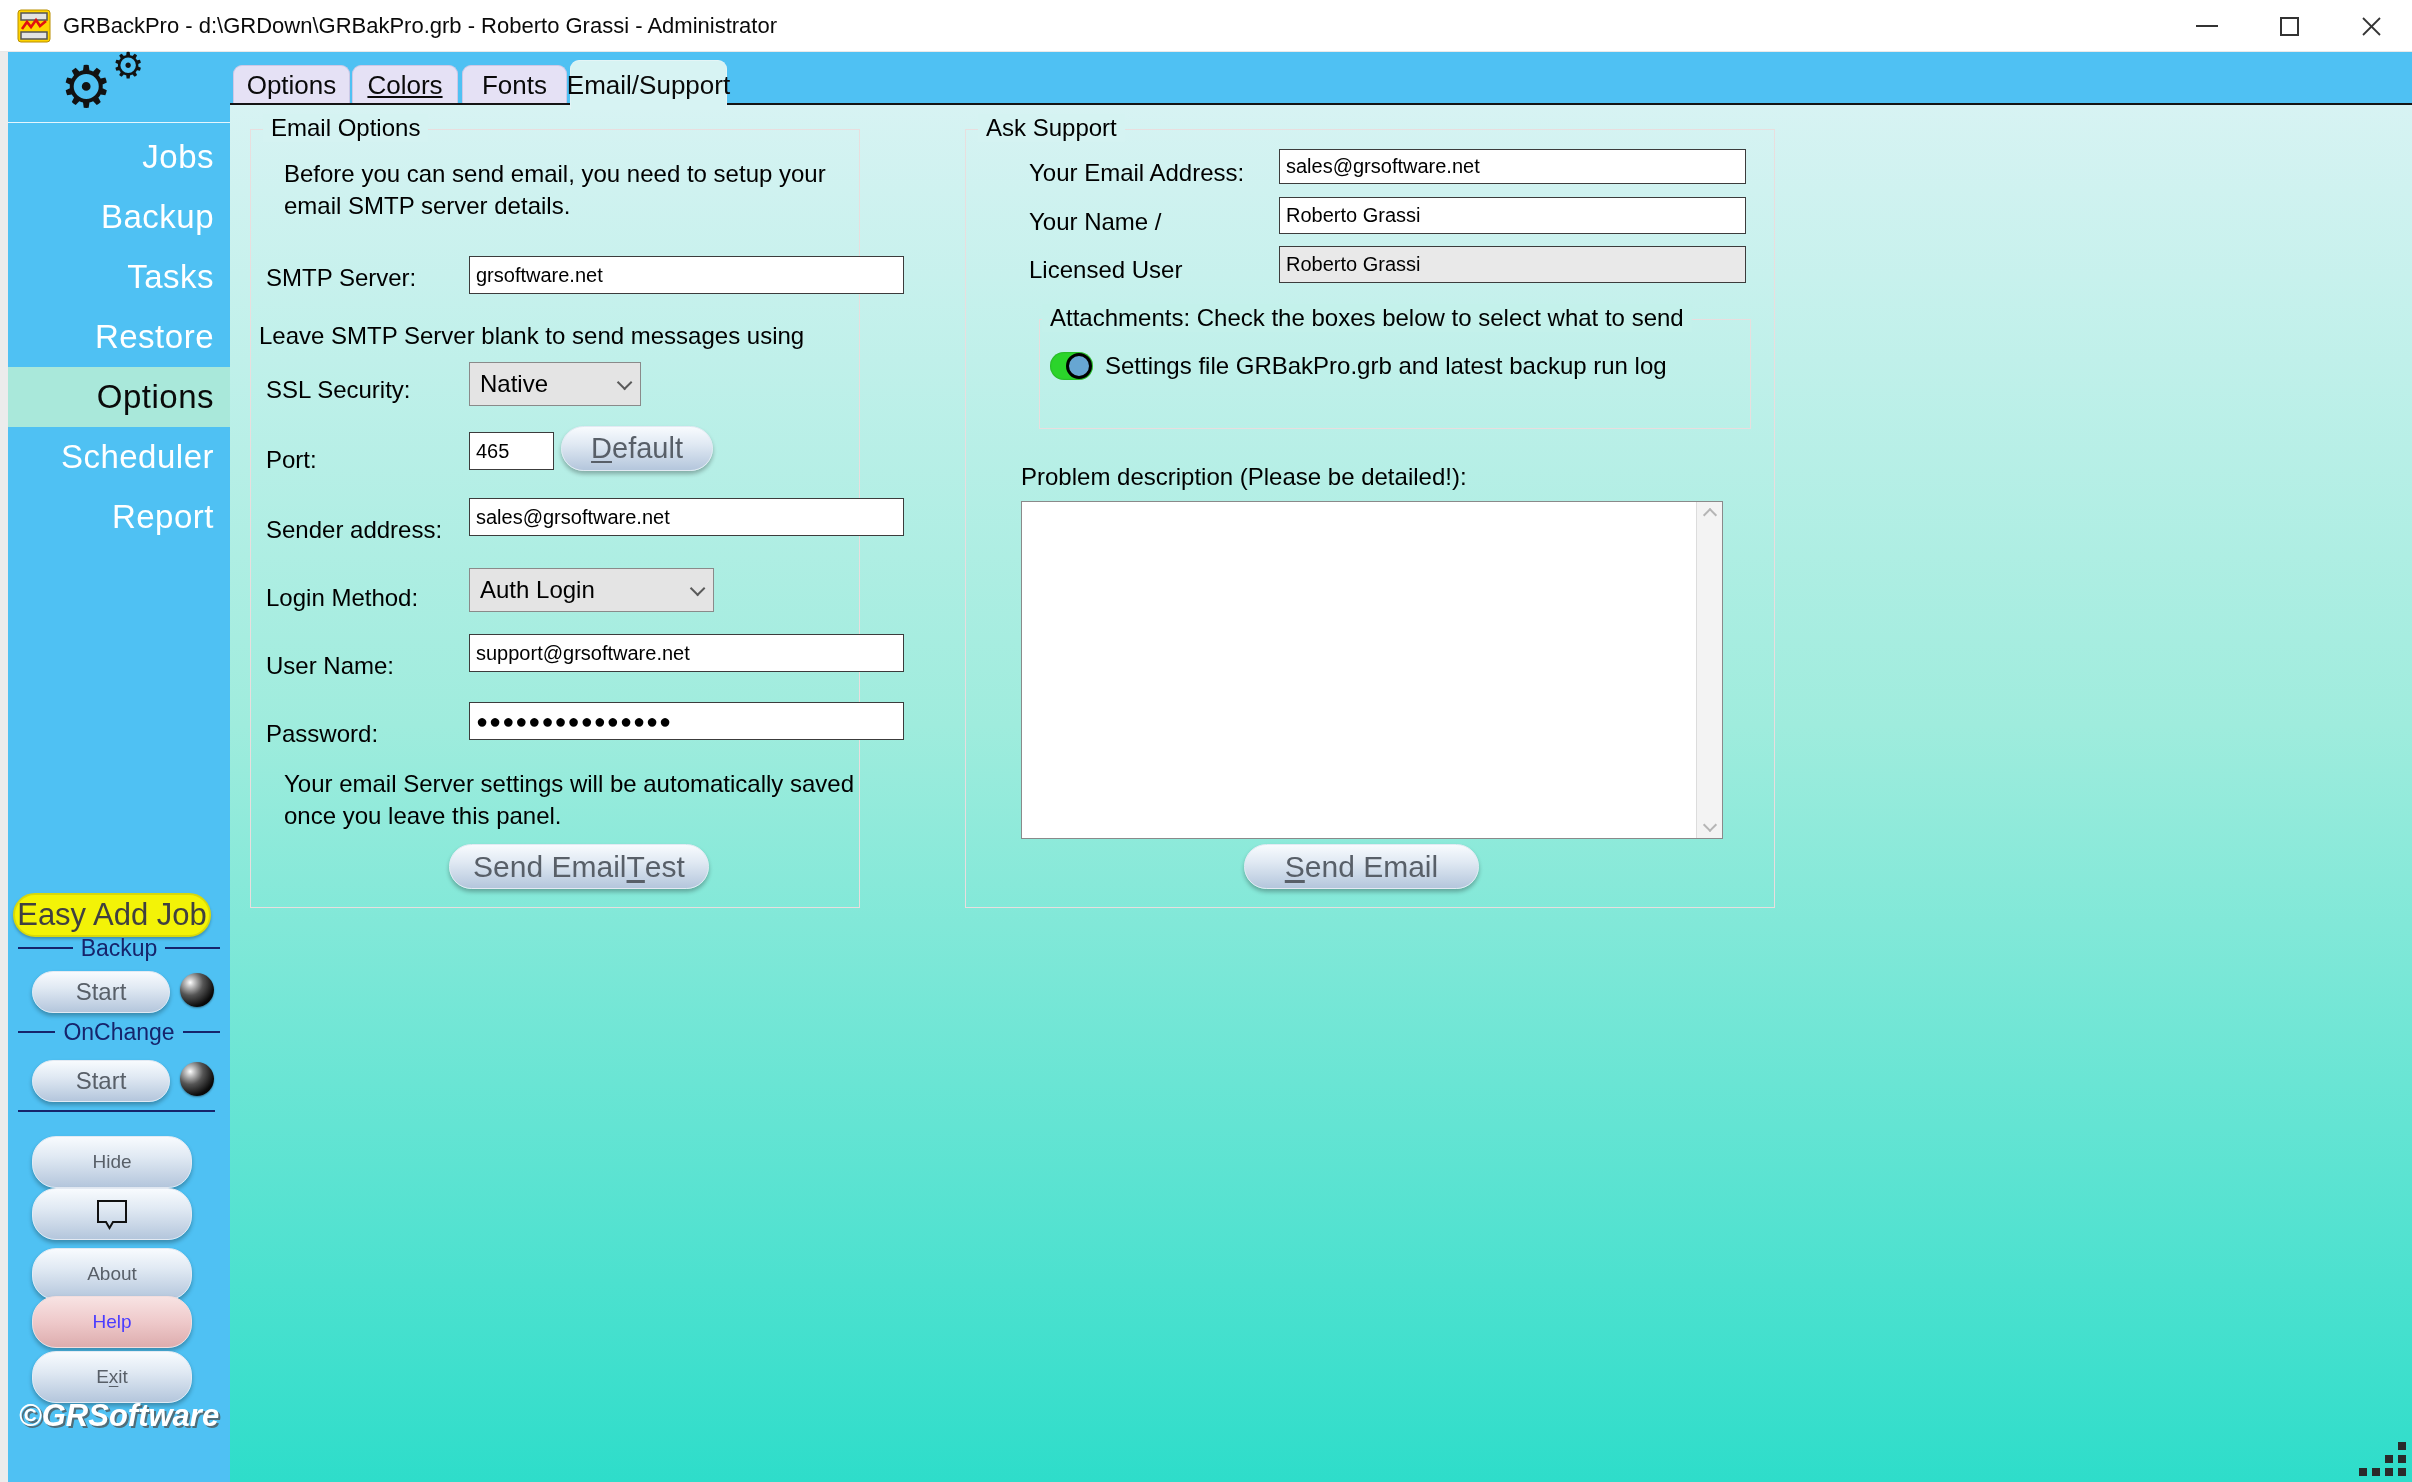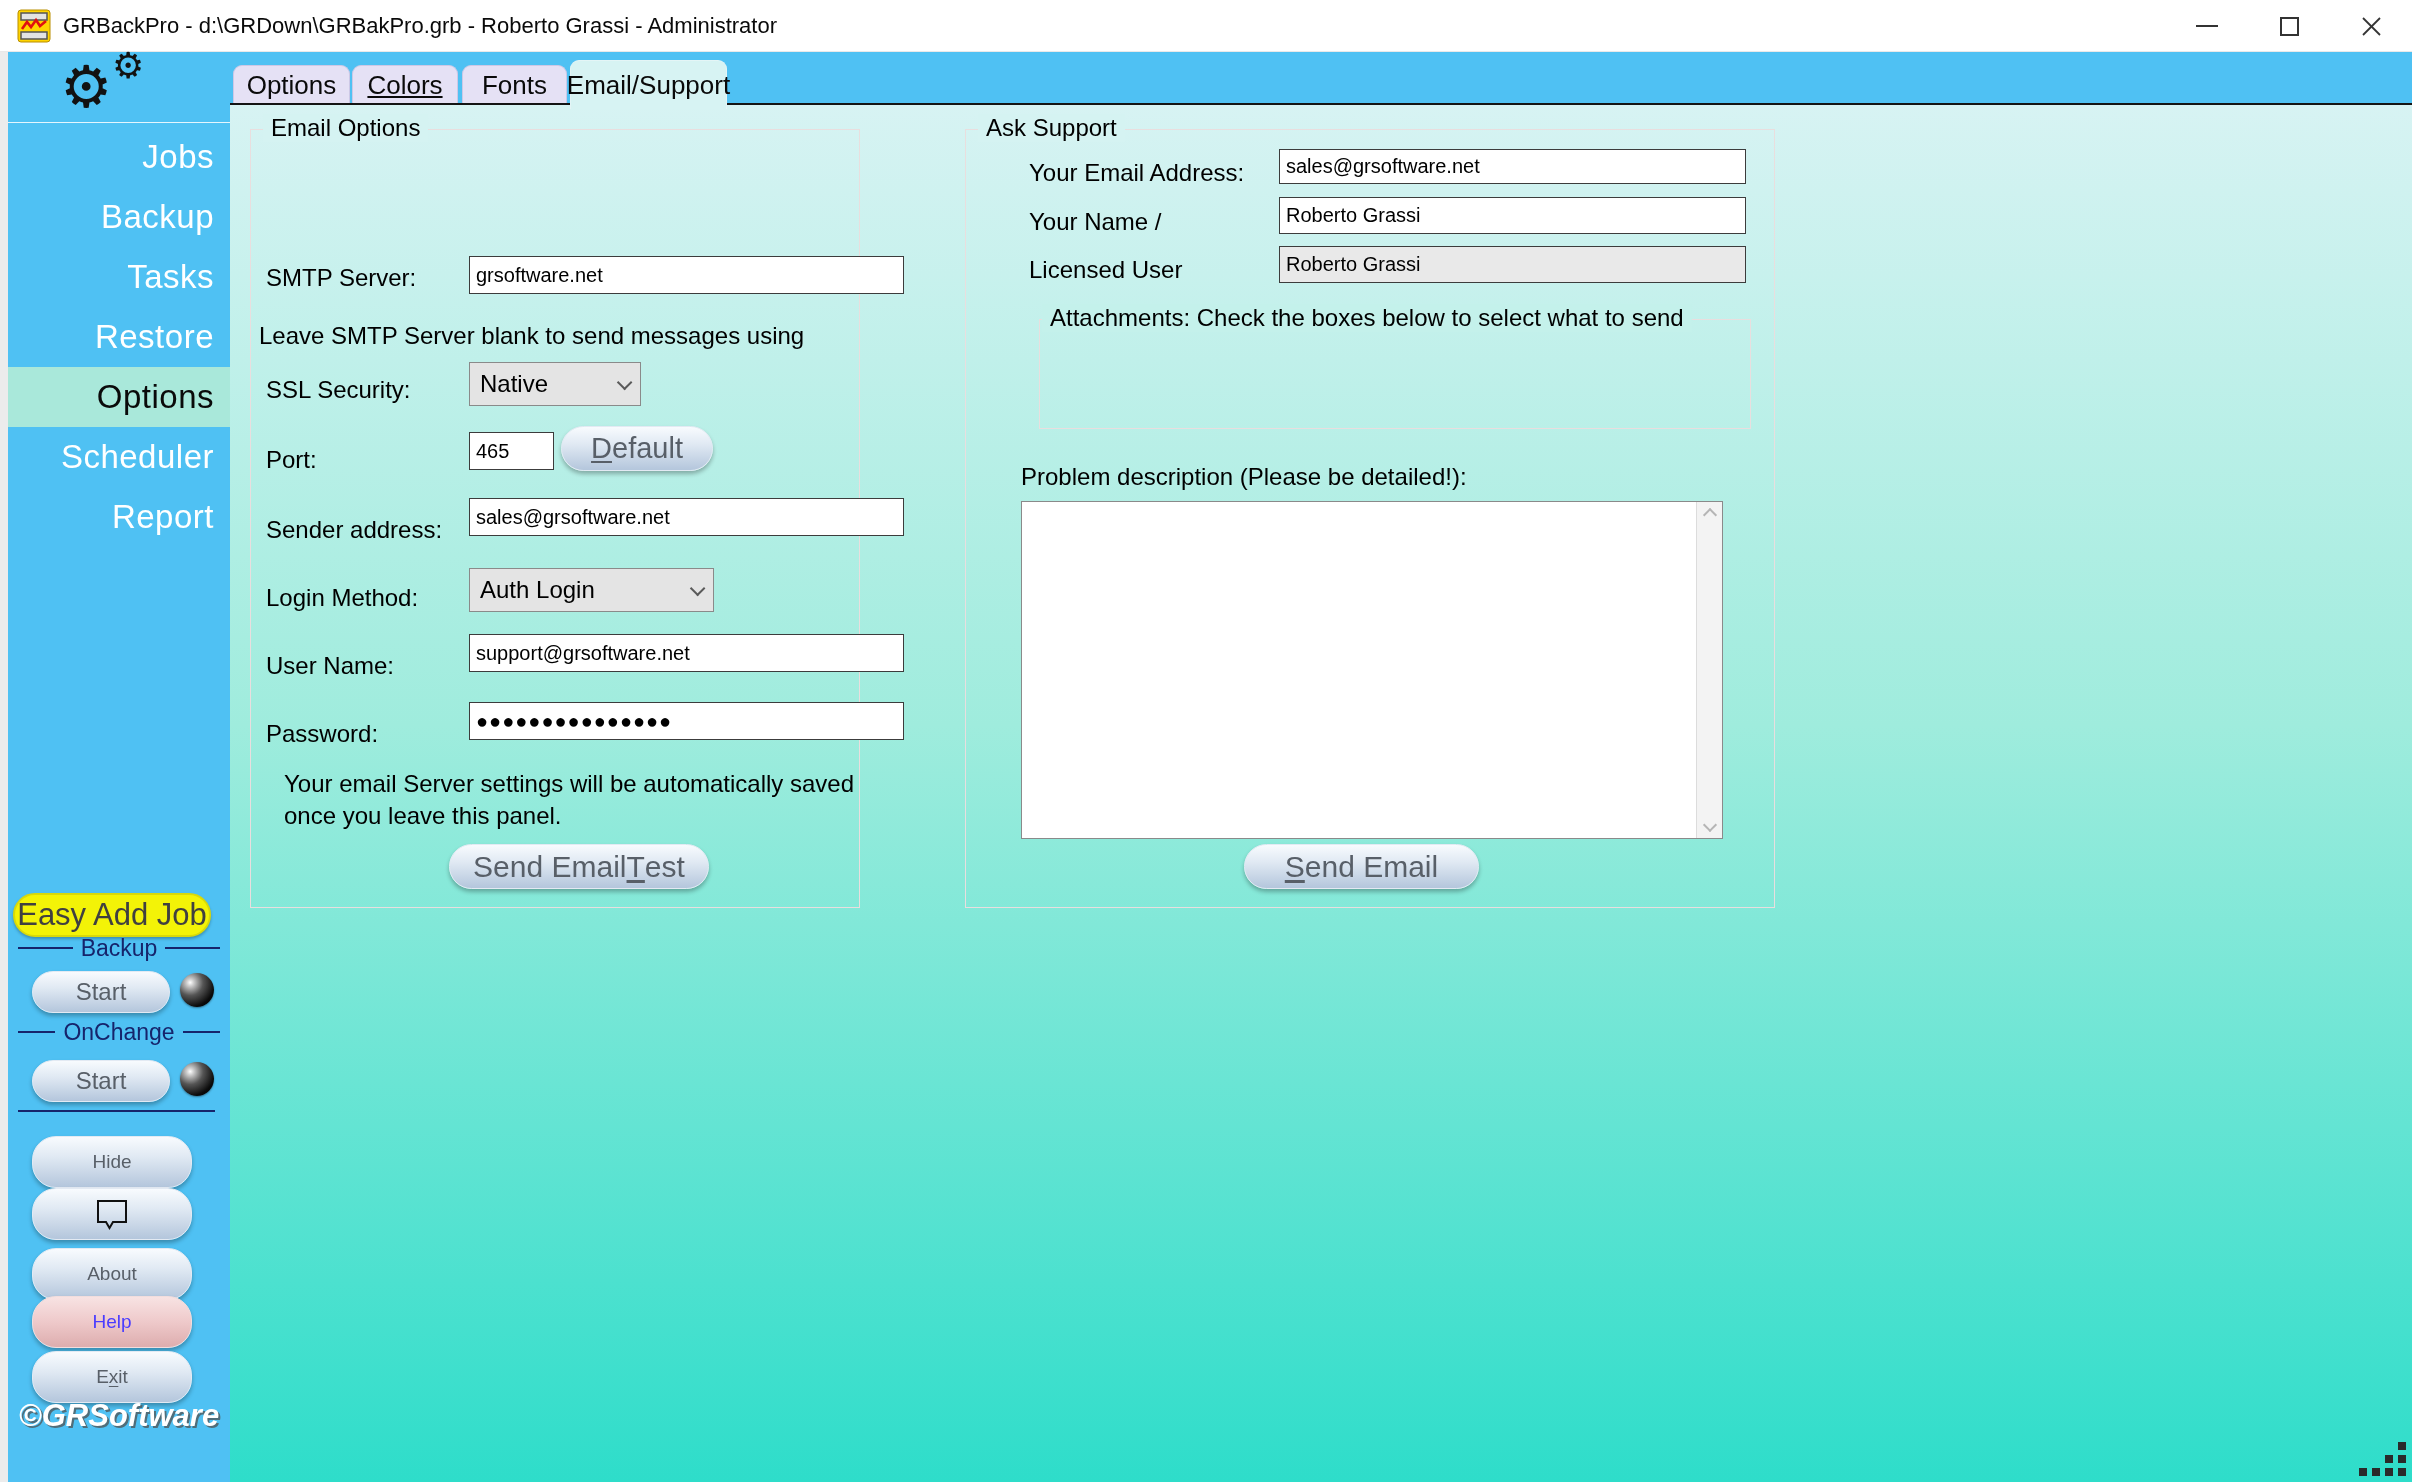--- a/index.html
+++ b/index.html
@@ -196,20 +196,21 @@
     <div class="tab" style="left:122px; width:106px;text-decoration:underline;">Colors</div>
     <div class="tab" style="left:232px; width:105px;">Fonts</div>
     <div class="tab selected" style="left:340px; width:157px;">Email/Support</div>
   </div>
 
   <div class="panel">
 
     <div class="groupbox" style="left:20px; top:24px; width:610px; height:779px;">
       <span class="legend" style="background:#d5f3f2;">Email Options</span>
 
+      <div class="note" style="left:33px; top:28px; width:590px;">Before you can send email, you need to setup your email SMTP server details.</div>
 
       <span class="flabel" style="left:15px; top:134px;">SMTP Server:</span>
       <input class="tin" style="left: 218px; top: 126px; width: 435px; height: 38px;" value="grsoftware.net">
 
       <div class="note" style="left:8px; top:190px; width:650px;">Leave SMTP Server blank to send messages using</div>
 
       <span class="flabel" style="left:15px; top:246px;">SSL Security:</span>
       <div class="selectbox" style="left:218px; top:232px; width:172px; height:44px;">
         <span>Native</span>
         <span class="chev"></span>
@@ -246,20 +247,26 @@
       <input class="tin" style="left: 313px; top: 19px; width: 467px; height: 35px;" value="sales@grsoftware.net">
 
       <span class="flabel" style="left:63px; top:78px;">Your Name /</span>
       <input class="tin" style="left: 313px; top: 67px; width: 467px; height: 37px;" value="Roberto Grassi">
 
       <span class="flabel" style="left:63px; top:126px;">Licensed User</span>
       <input class="tin readonly" disabled="" style="left: 313px; top: 116px; width: 467px; height: 37px;" value="Roberto Grassi">
 
       <div class="groupbox" style="left:73px; top:189px; width:712px; height:110px; position:absolute;">
         <span class="legend" style="background:#c4f1eb; left:2px;">Attachments: Check the boxes below to select what to send</span>
+        <div class="toggle-row" style="top:32px;">
+          <span class="toggle on">
+              <span class="knob"></span>
+            </span>
+          <span class="tlabel">Settings file GRBakPro.grb and latest backup run log</span>
+        </div>
       </div>
 
       <span class="flabel" style="left:55px; top:333px;">Problem description (Please be detailed!):</span>
 
       <div class="textarea-wrap" style="left:55px; top:371px; width:702px; height:338px;">
         <textarea style=""></textarea>
         <div class="vscroll">
           <span class="chev-up"></span>
           <span class="chev-dn"></span>
         </div>

